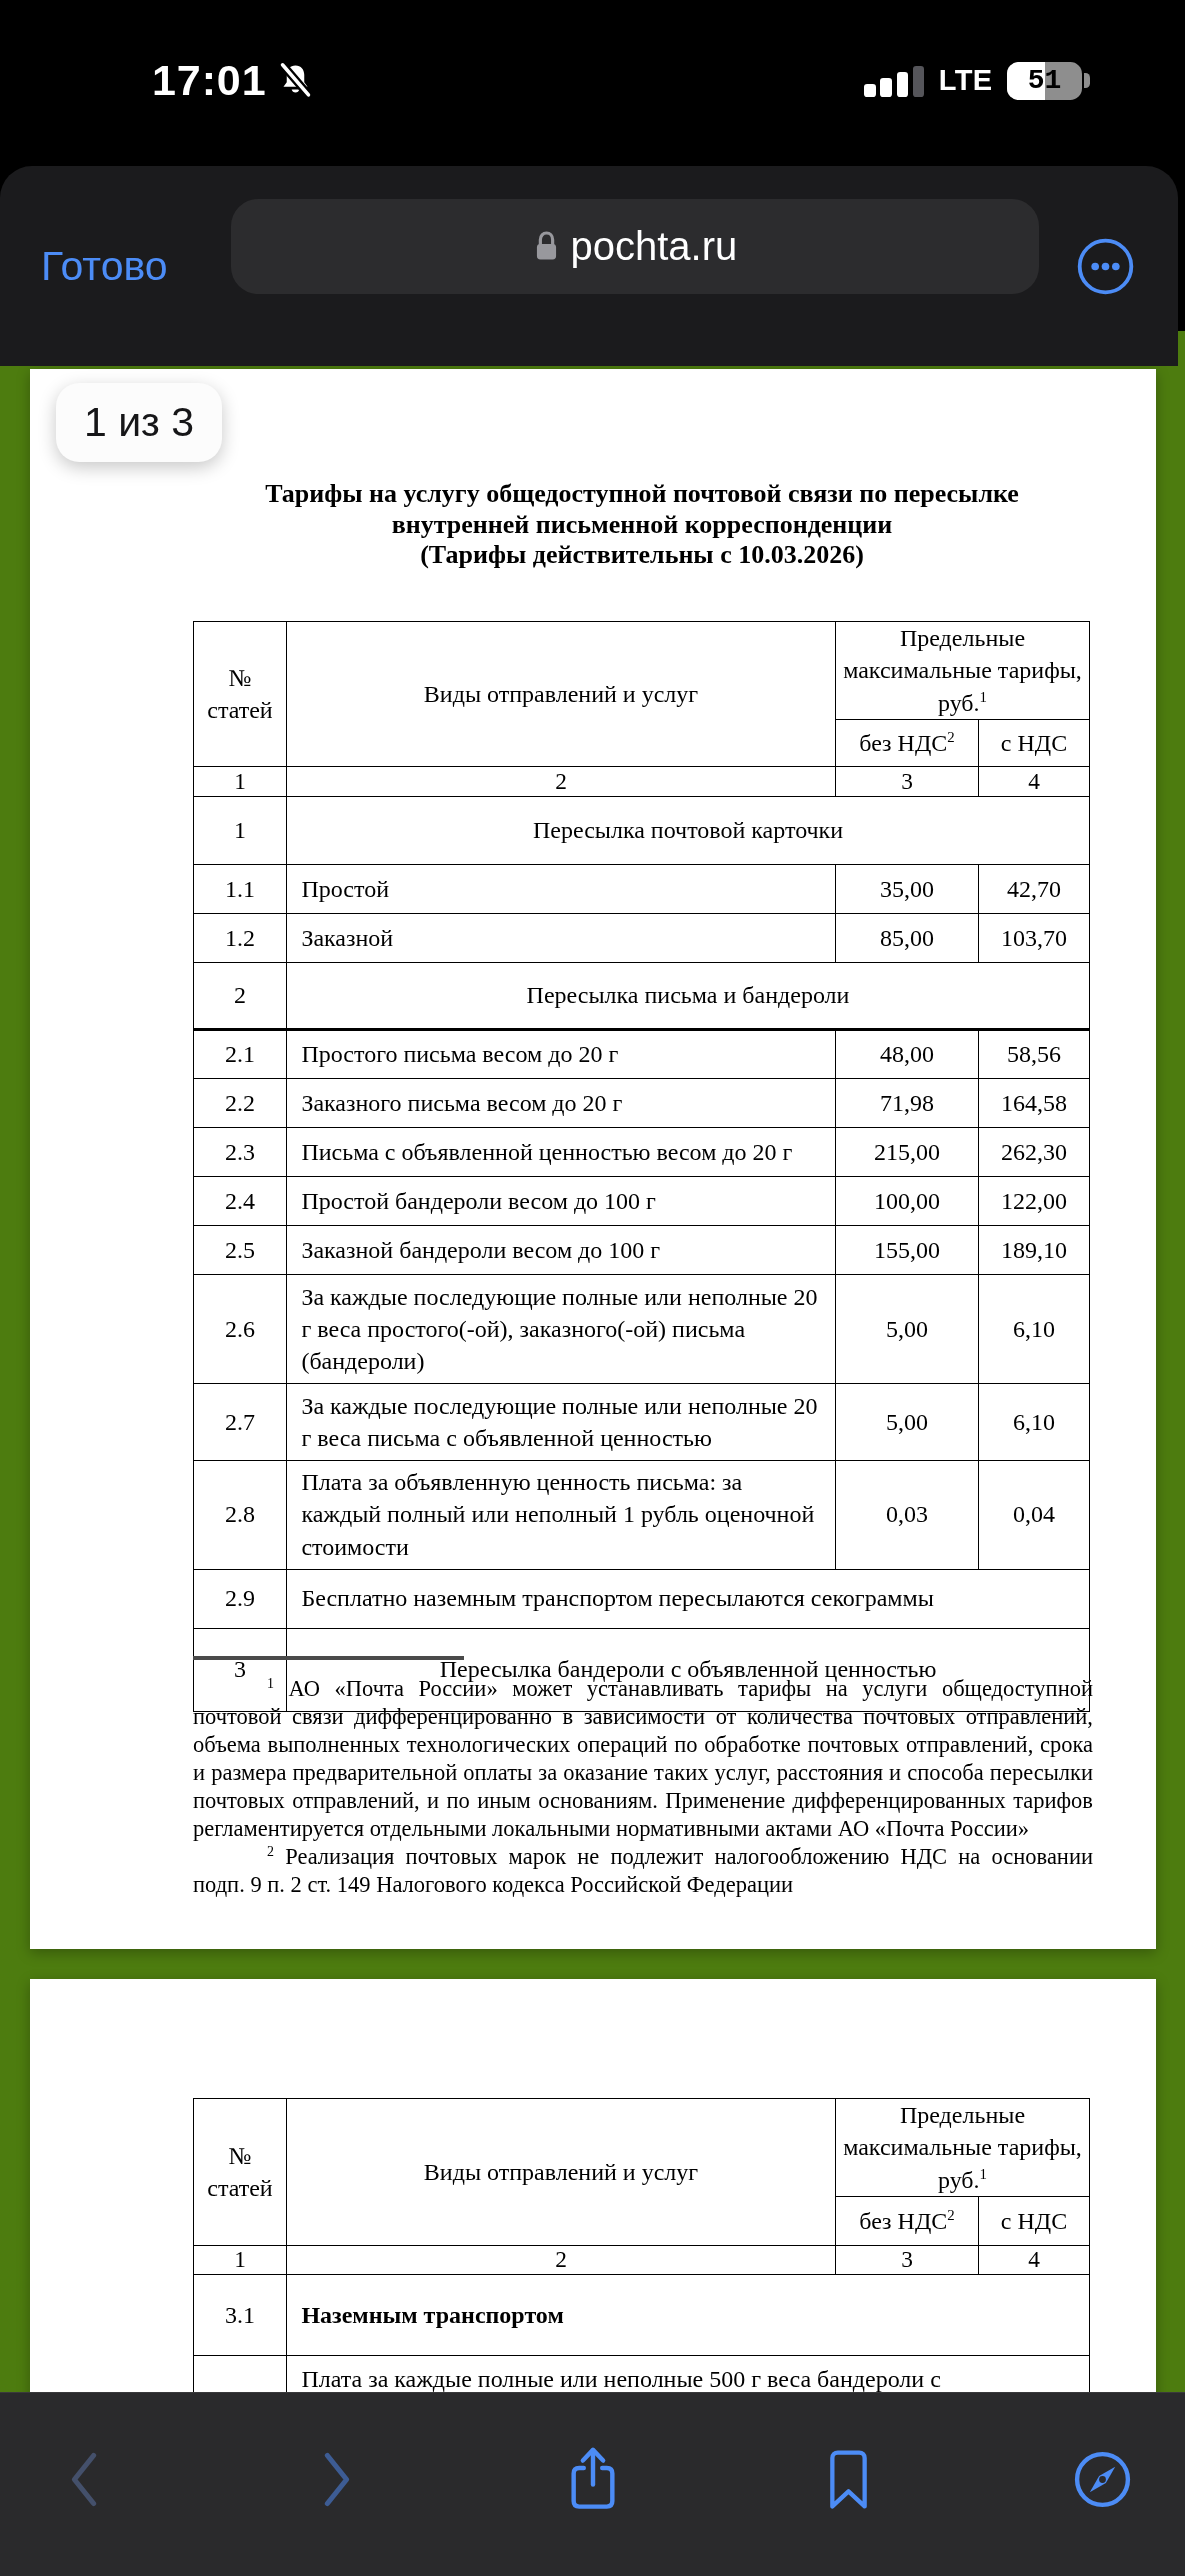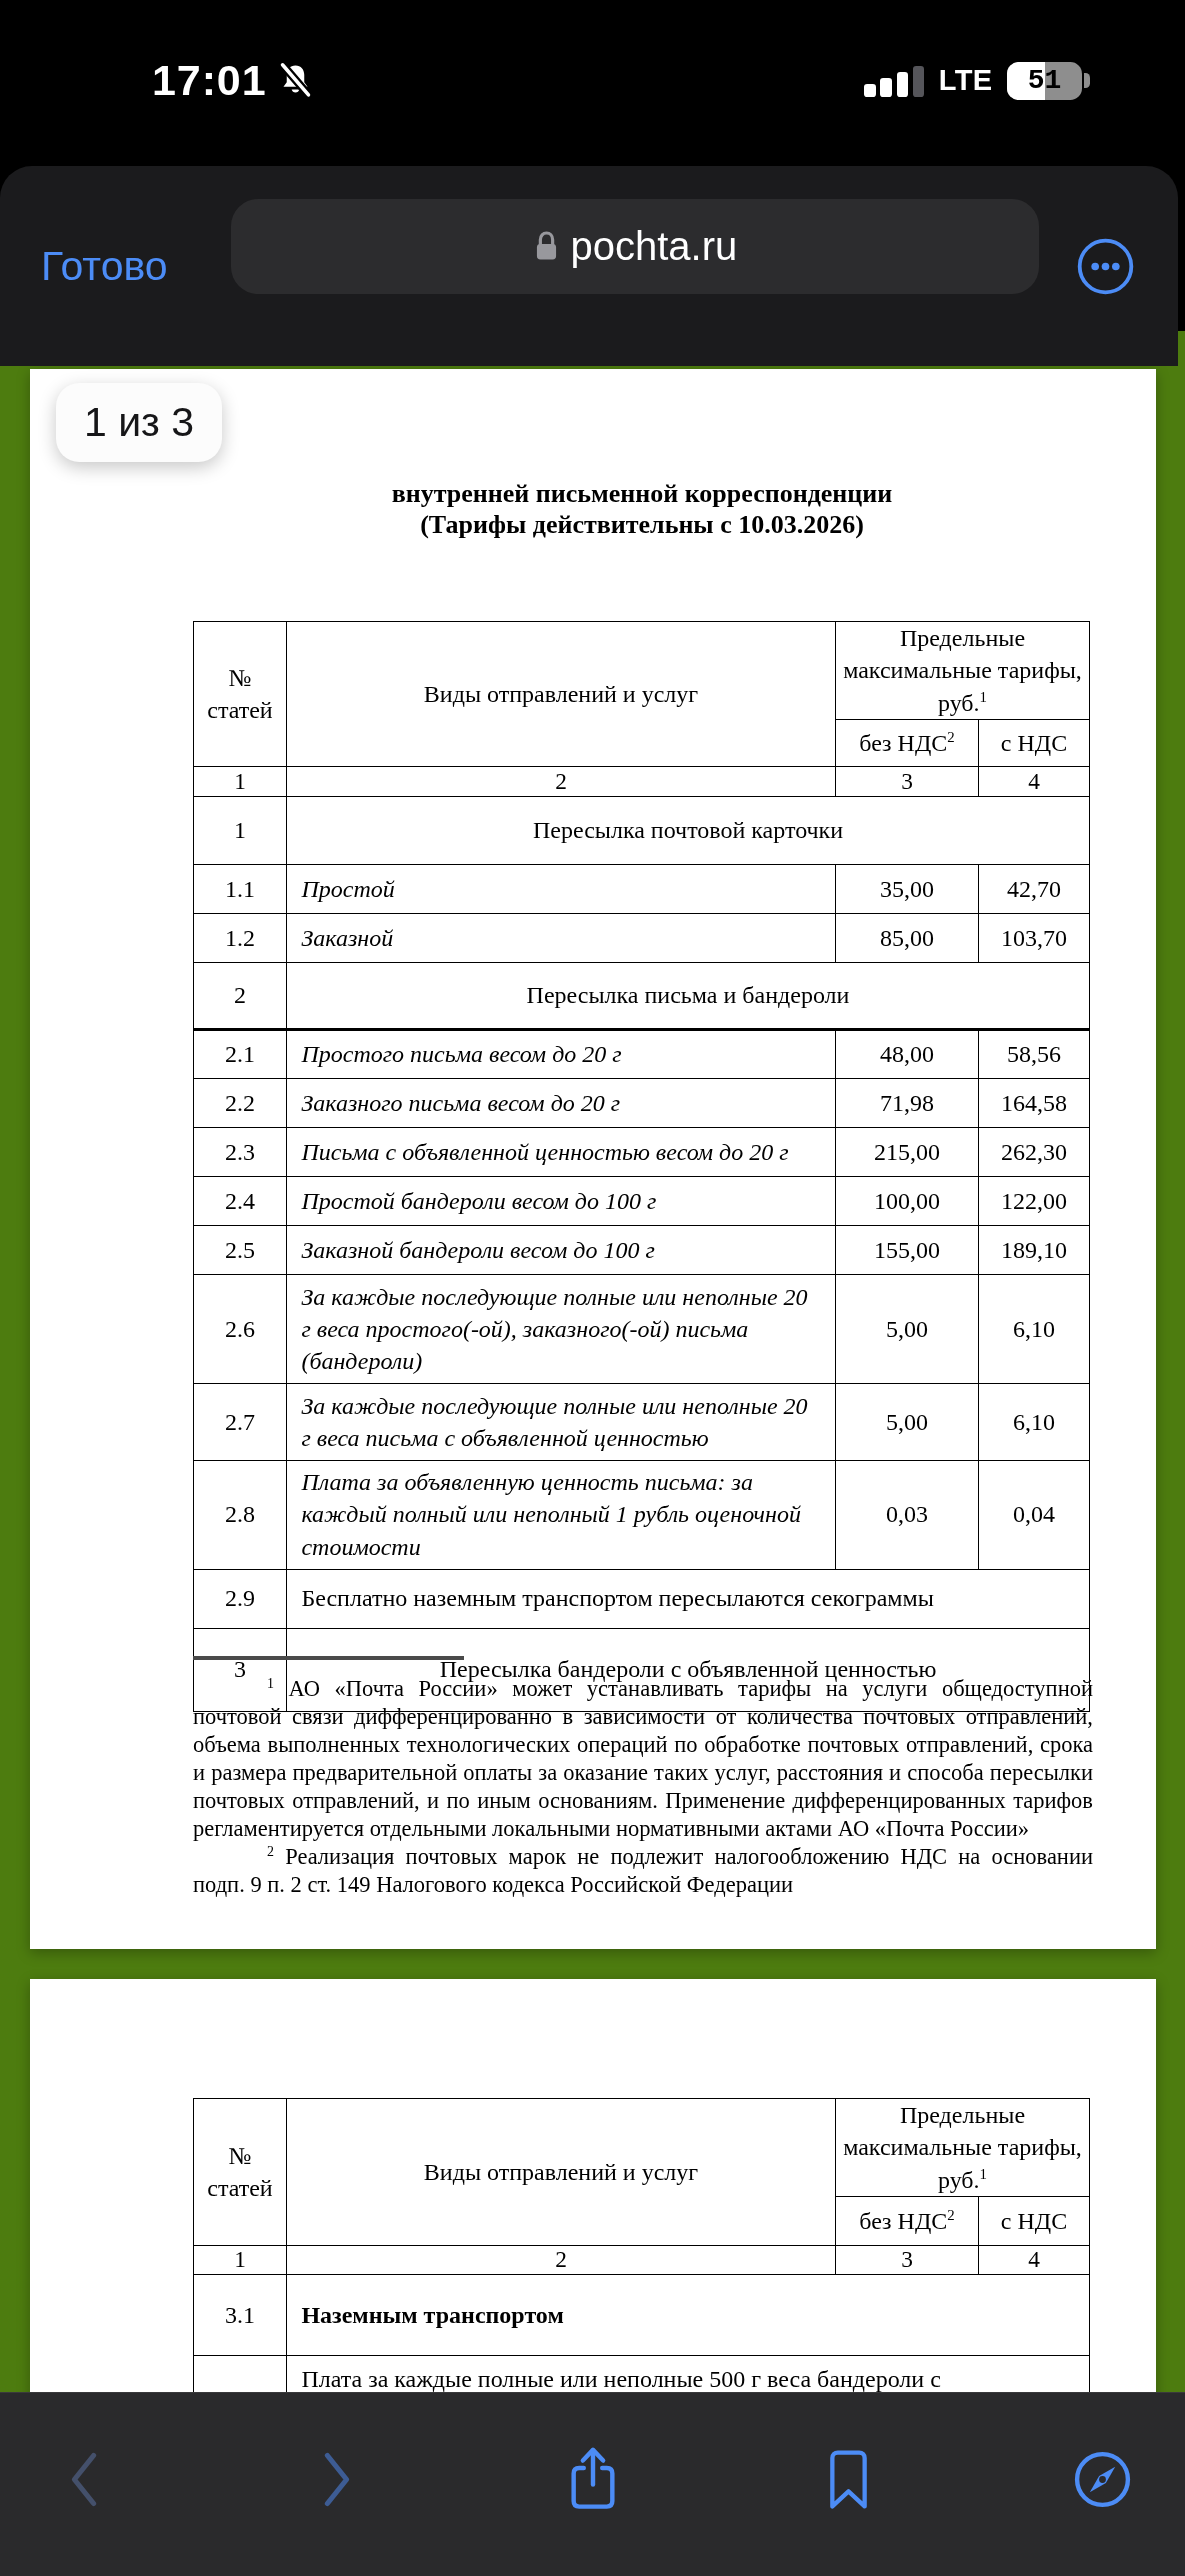--- a/index.html
+++ b/index.html
@@ -52,21 +52,21 @@
                font-family:"Liberation Serif", serif; font-weight:700; font-size:26px; line-height:30.5px; }
 
   table.tariff { position:absolute; left:163px; border-collapse:collapse; table-layout:fixed;
                  width:896px; font-family:"Liberation Serif", serif; color:#000; }
   .t1 { top:252px; }
   .t2 { top:119px; }
   table.tariff td, table.tariff th { border:1.8px solid #000; vertical-align:middle;
                  font-weight:400; font-size:24px; line-height:1.35; }
   th.hcell { font-size:25px; text-align:center; font-weight:400; line-height:1.18; }
   td.c-num { text-align:center; }
-  td.c-label { text-align:left; padding:5.4px 14.4px;font-style:italic; }
+  td.c-label { text-align:left; padding:5.4px 14.4px; }
   td.c-val { text-align:center; font-weight:700; }
   td.c-section { text-align:center; font-weight:700; font-size:26px; }
   td.c-span { text-align:left; padding:5.4px 14.4px; }
   tr.digits td { font-size:23.4px; text-align:center; line-height:1; }
   tr.thickb td { border-bottom-width:3.6px; }
   sup { font-size:.62em; vertical-align:super; line-height:0; }
 
   .fn-sep { position:absolute; left:163px; top:1287px; width:271px; height:3.6px; background:#4a4a4a; }
   .footnotes { position:absolute; left:163px; top:1306px; width:900px;
                font-family:"Liberation Serif", serif; font-size:22.5px; line-height:28px;
@@ -139,20 +139,21 @@
       </svg>
     </div>
   </div>
 
   <div class="content">
 
     <div class="page page1">
       <div class="page-badge">1 из 3</div>
 
       <div class="doc-title">
+        <div>Тарифы на услугу общедоступной почтовой связи по пересылке</div>
         <div>внутренней письменной корреспонденции</div>
         <div>(Тарифы действительны с 10.03.2026)</div>
       </div>
 
       <table class="tariff t1">
         <colgroup>
             <col style="width:93px">
             <col style="width:549px">
             <col style="width:143px">
             <col style="width:111px">

